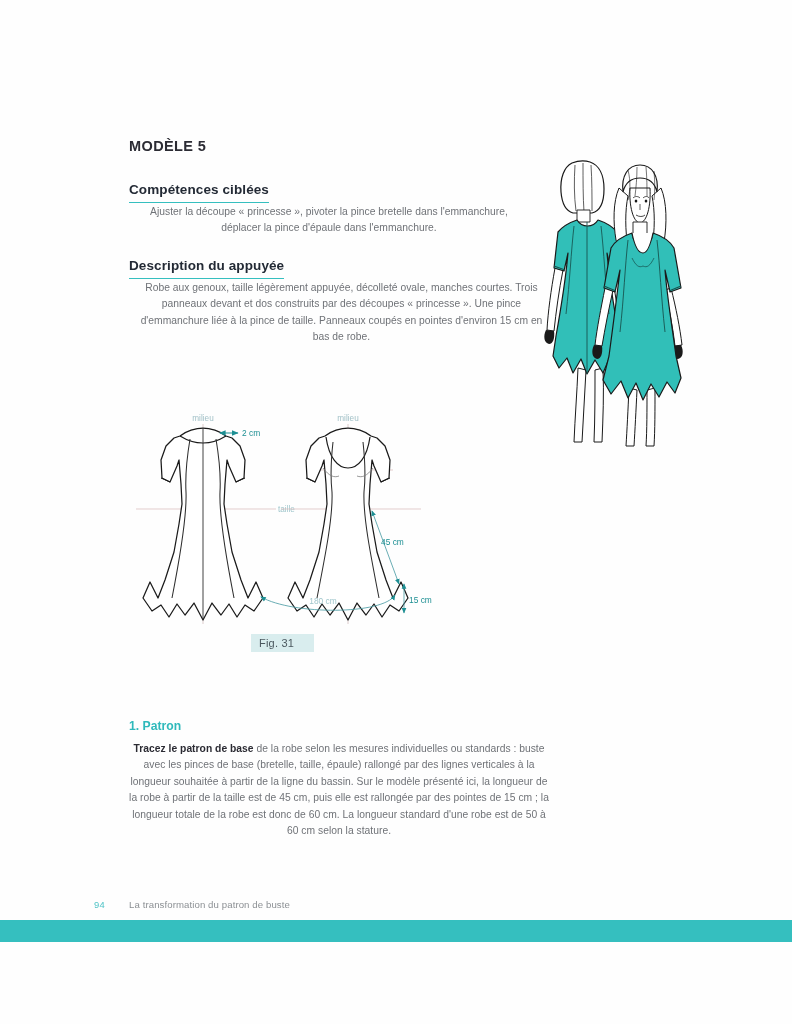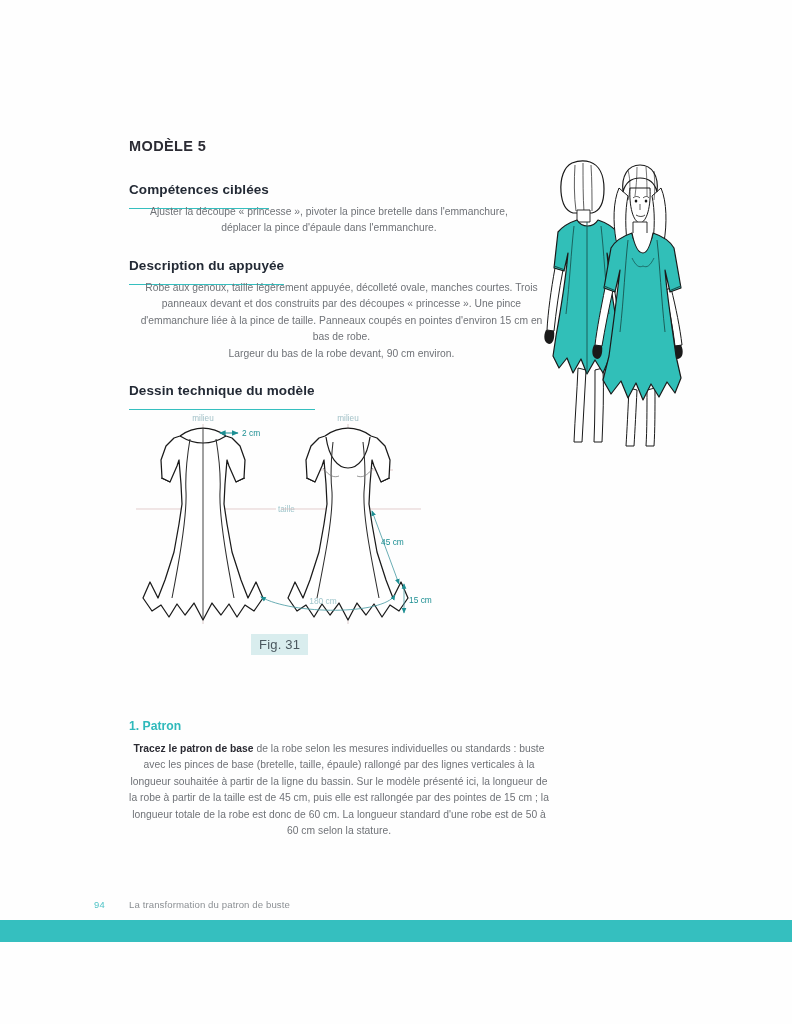--- a/index.html
+++ b/index.html
@@ -32,21 +32,21 @@
     color: #2b2b33;
   }
 
   
   .sec-head {
     position: absolute;
     font-size: 13.5px;
     font-weight: 700;
     color: #232a35;
     letter-spacing: 0.1px;
-    padding-bottom: 11px;
+    padding-bottom: 5px;
     border-bottom: 1.6px solid #35bfbf;
     display: inline-block;
     white-space: nowrap;
   }
   #h-competences { left: 129px; top: 182px; }
   #h-description { left: 129px; top: 258px; }
   #h-dessin      { left: 129px; top: 383px; }
   #h-etapes      { left: 129px; top: 680px; }
 
   
@@ -94,22 +94,22 @@
     height: 225px;
   }
 
   
   .fig-caption {
     position: absolute;
     left: 251px;
     top: 634px;
     background: #d9edee;
     color: #4b585f;
-    font-size: 13px;
-    padding: 3px 8px 3px 8px;
+    font-size: 11px;
+    padding: 3px 20px 3px 8px;
     letter-spacing: 0.2px;
   }
 
   
   .footer-page-no {
     position: absolute;
     left: 94px;
     top: 899px;
     font-size: 9.4px;
     color: #4fc3c6;
@@ -138,24 +138,22 @@
 <div class="page">
 
   <div class="model-title">MODÈLE 5</div>
 
   <div class="sec-head" id="h-competences">Compétences ciblées</div>
   <div class="body-text" id="p-competences">Ajuster la découpe « princesse », pivoter la pince bretelle dans l'emmanchure, déplacer la pince d'épaule dans l'emmanchure.</div>
 
   <div class="sec-head" id="h-description">Description du appuyée</div>
   <div class="body-text" id="p-description">
     <span>Robe aux genoux, taille légèrement appuyée, décolleté ovale, manches courtes. Trois panneaux devant et dos construits par des découpes « princesse ». Une pince d'emmanchure liée à la pince de taille. Panneaux coupés en pointes d'environ 15 cm en bas de robe.</span>
-    <span style="display:block">Largeur du bas de la robe devant, 90 cm environ.</span>
   </div>
 
-  <div class="sec-head" id="h-dessin">Dessin technique du modèle</div>
 
   <svg class="tech" viewBox="0 0 340 225">
     <defs>
       <marker id="arrH" markerWidth="7" markerHeight="7" refX="6" refY="3.2" orient="auto">
         <path d="M0,0.4 L6.6,3.2 L0,6 z" fill="#1d8f93"></path>
       </marker>
       <marker id="arrT" markerWidth="7" markerHeight="7" refX="1" refY="3.2" orient="auto">
         <path d="M6.6,0.4 L0,3.2 L6.6,6 z" fill="#1d8f93"></path>
       </marker>
     </defs>

